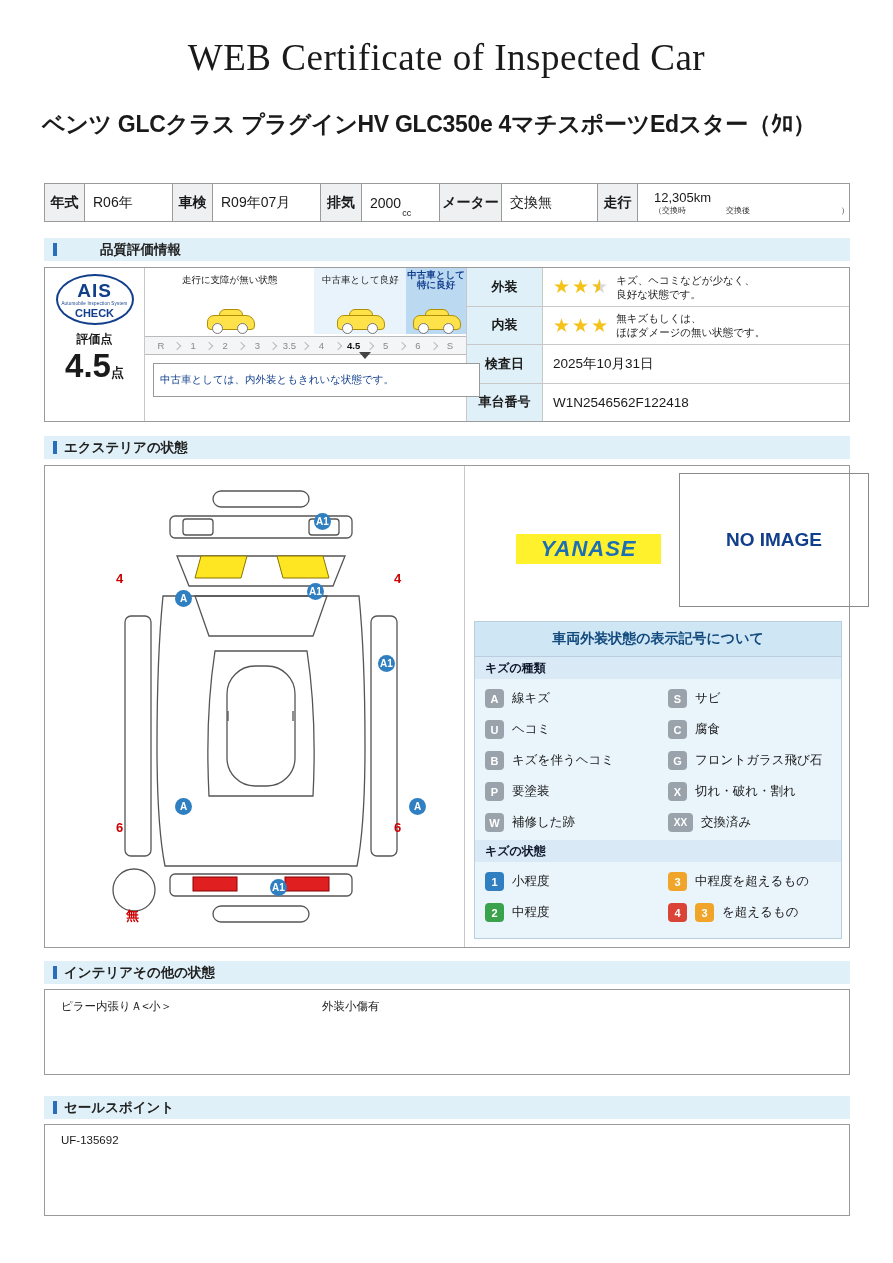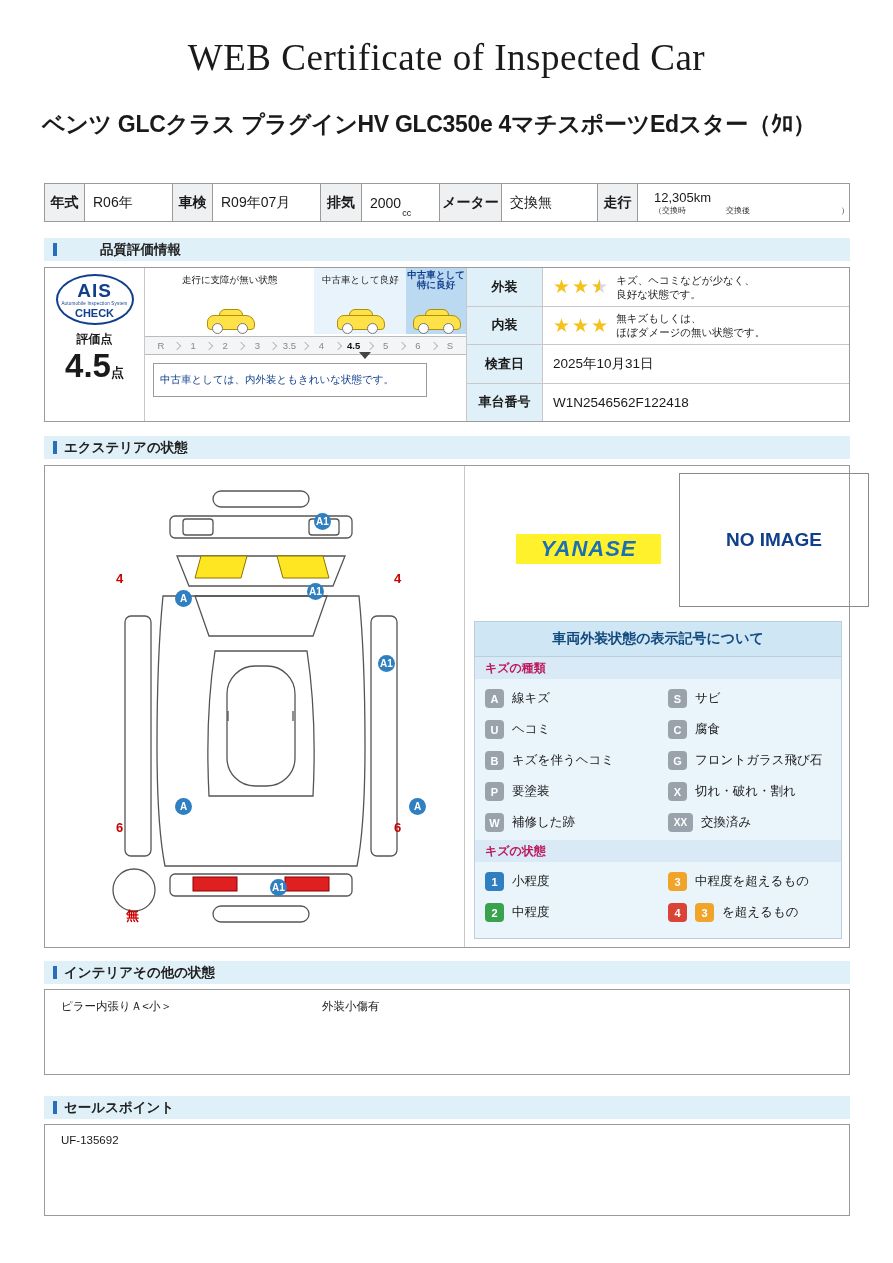--- a/index.html
+++ b/index.html
@@ -168,21 +168,21 @@
   }
   .scale .cell:last-child::after { display:none; }
   .pointer {
     position: absolute; left: 214px; top: 84px;
     width: 0; height: 0;
     border-left: 6px solid transparent; border-right: 6px solid transparent;
     border-top: 7px solid #444;
   }
   .grade-note {
     position: absolute; left: 8px; top: 95px;
-    width: 274px; height: 34px;
+    width: 327px; height: 34px;
     border: 1px solid #9a9a9a; background: #fff;
     font-size: 10.5px; color: #123f8c;
     display: flex; align-items: center; padding-left: 6px;
     box-sizing: border-box;
   }
 
   .qtable { flex: 1; display: flex; flex-direction: column; }
   .qrow { display: flex; flex: 1; border-bottom: 1px solid #c8c8c8; }
   .qrow:last-child { border-bottom: none; }
   .qrow .k {
@@ -237,21 +237,21 @@
     box-sizing: border-box;
     background: #eaf4fb;
   }
   .legend-title {
     height: 34px; background: #cfe6f5; color: #134a7e;
     display:flex; align-items:center; justify-content:center;
     font-size: 14px; font-weight: bold;
     border-bottom: 1px solid #b9cfe0;
   }
   .legend-sub {
-    height: 22px; background: #d9eaf6; color:#be185d;
+    height: 22px; background: #d9eaf6; color:#0f172a;
     display:flex; align-items:center; padding-left: 10px;
     font-size: 12px; font-weight: bold;
   }
   .legend-grid { display: grid; grid-template-columns: 1fr 1fr; padding: 4px 0 2px 0; }
   .lg-item { display:flex; align-items:center; height: 31px; padding-left: 10px; font-size: 12.5px; }
   .sym {
     width: 19px; height: 19px; border-radius: 4px;
     display:flex; align-items:center; justify-content:center;
     font-size: 11px; font-weight: bold; color:#fff;
     margin-right: 8px; flex: none;

